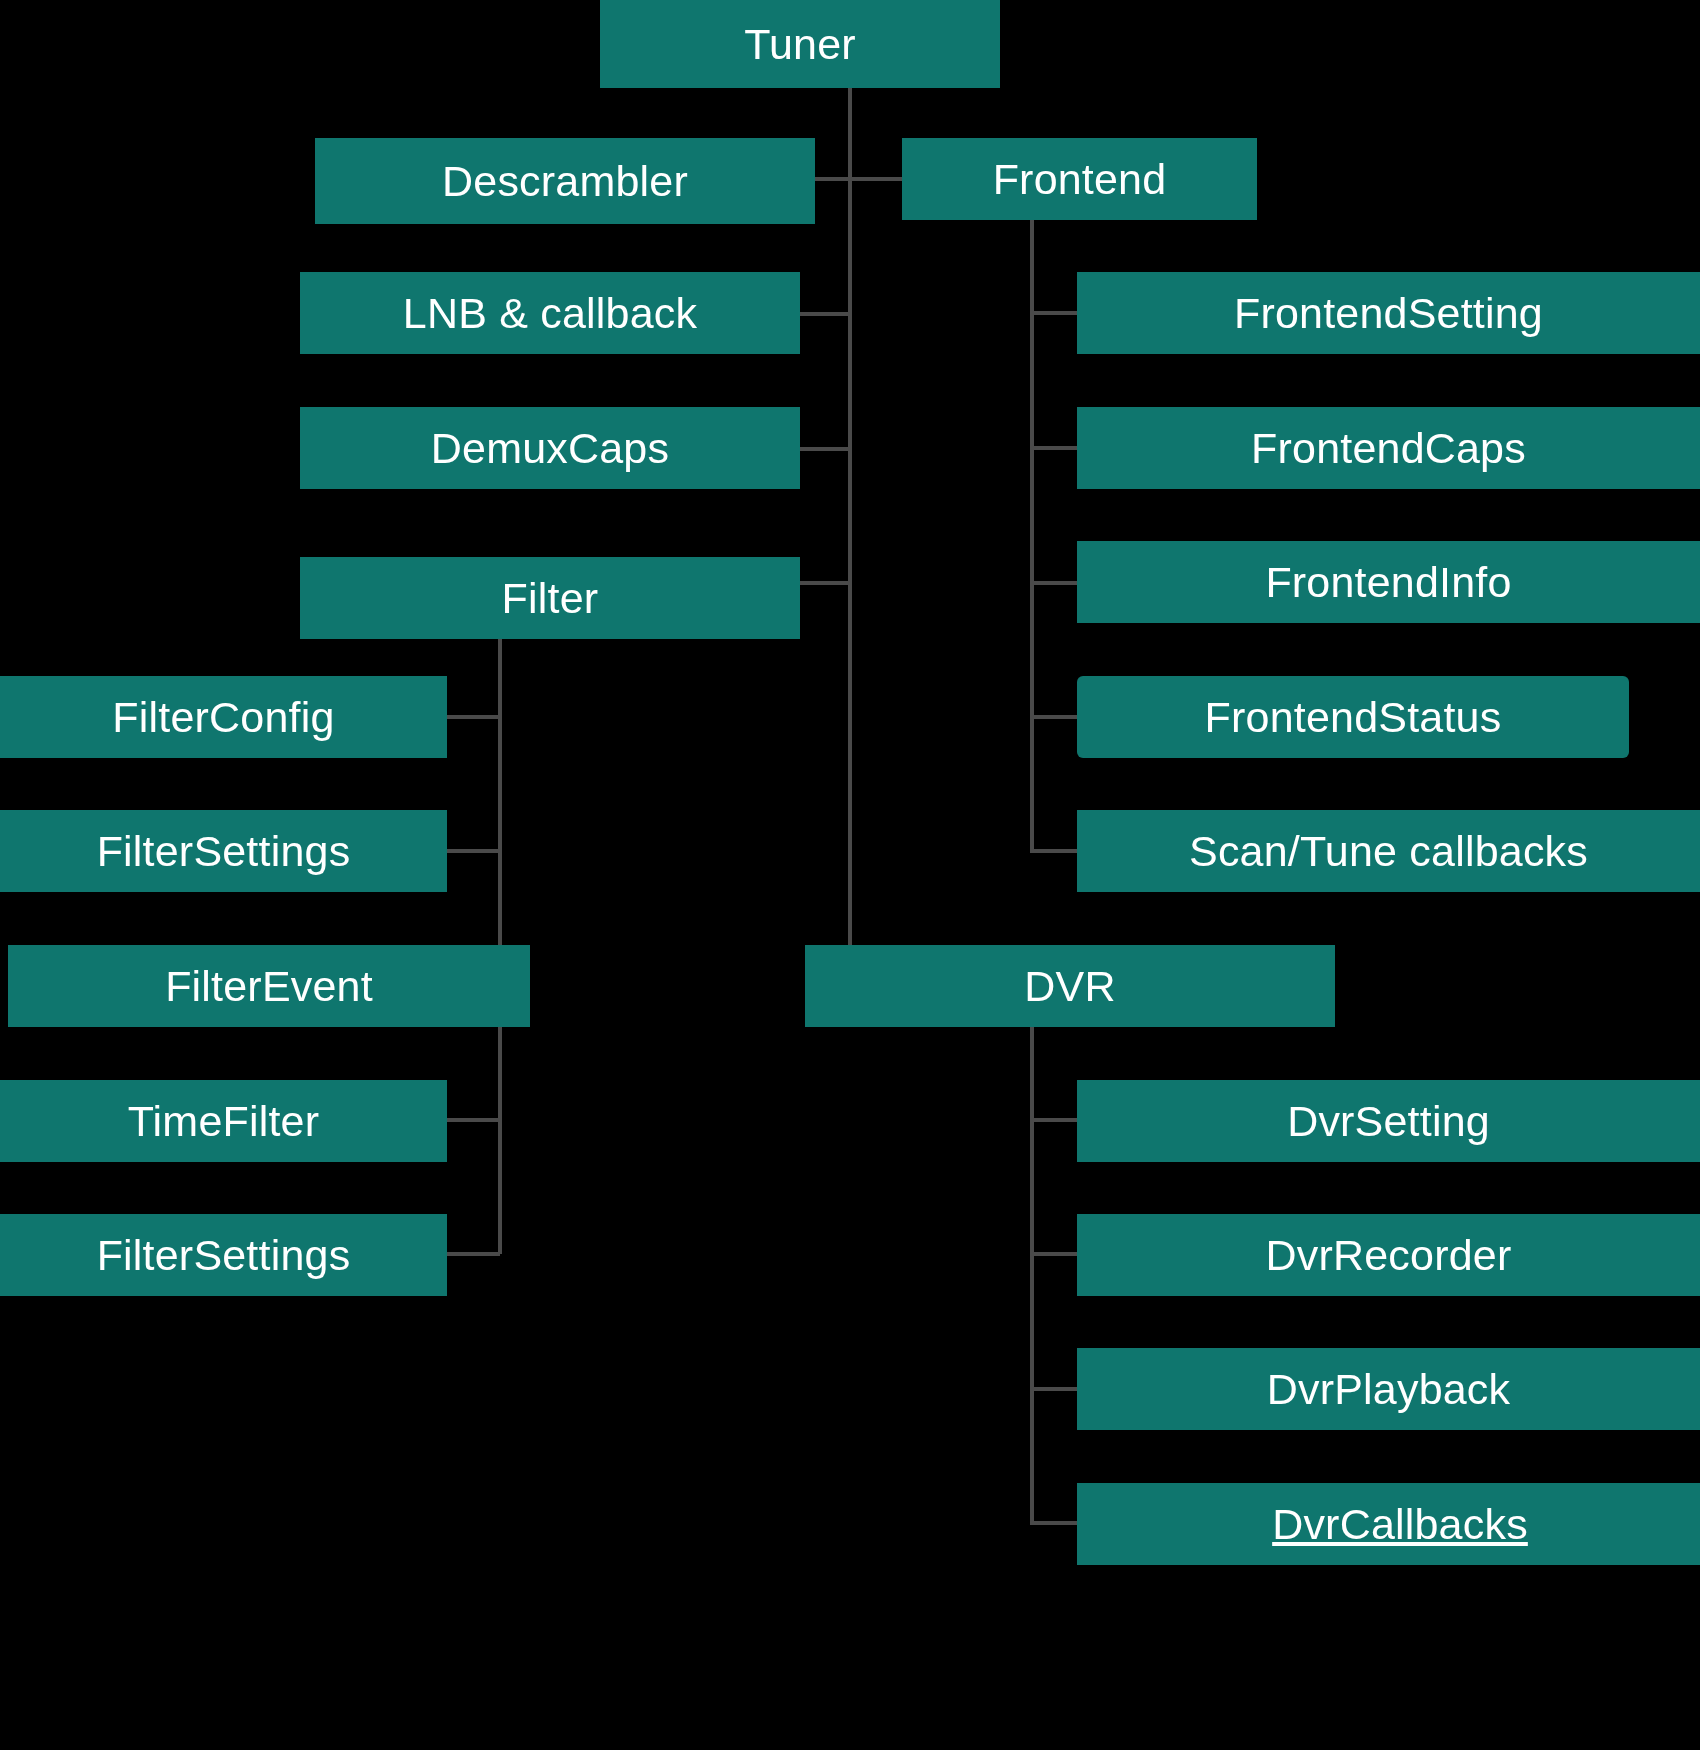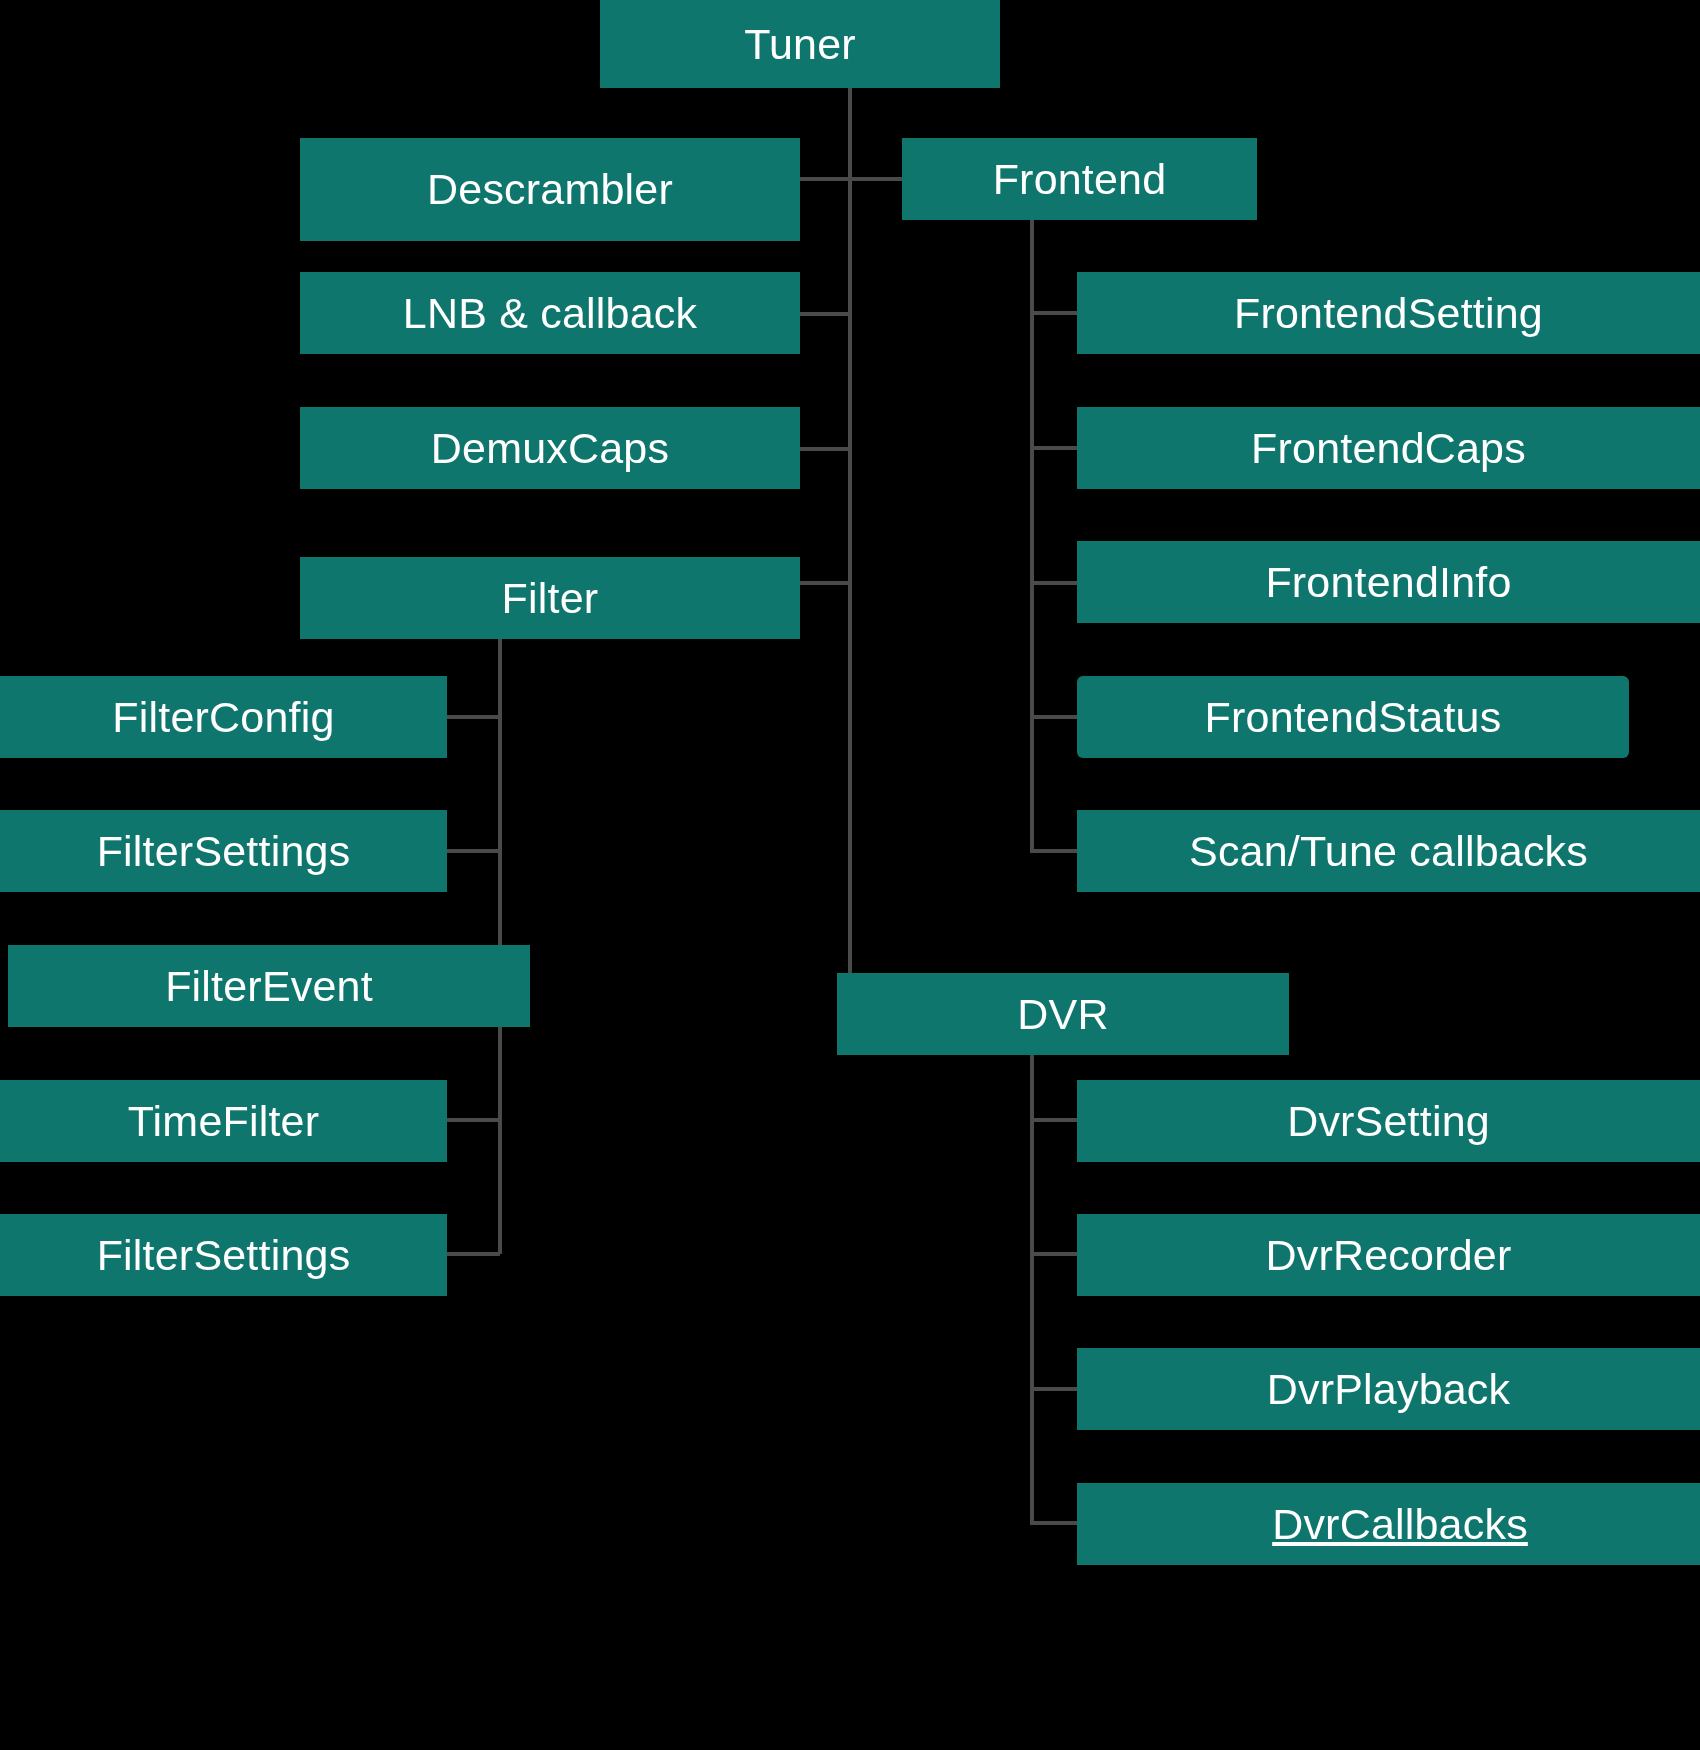--- a/index.html
+++ b/index.html
@@ -72,21 +72,21 @@
   <div class="edge h" style="left:447px; top:1252px; width:53px;"></div>
 
   <div class="edge v" style="left:1030px; top:1027px; height:498px;"></div>
   <div class="edge h" style="left:1030px; top:1118px; width:47px;"></div>
   <div class="edge h" style="left:1030px; top:1252px; width:47px;"></div>
   <div class="edge h" style="left:1030px; top:1387px; width:47px;"></div>
   <div class="edge h" style="left:1030px; top:1521px; width:47px;"></div>
 
   <div class="node" style="left:600px; top:0px; width:400px; height:88px;">Tuner</div>
 
-  <div class="node" style="left:300px; top:138px; width:500px; height:103px;">Descrambler</div>
+  <div class="node" style="left:315px; top:138px; width:500px; height:86px;">Descrambler</div>
 
   <div class="node" style="left:902px; top:138px; width:355px; height:82px;">Frontend</div>
 
   <div class="node" style="left:300px; top:272px; width:500px; height:82px;">LNB &amp; callback</div>
 
   <div class="node" style="left:1077px; top:272px; width:623px; height:82px;">FrontendSetting</div>
 
   <div class="node" style="left:300px; top:407px; width:500px; height:82px;">DemuxCaps</div>
 
   <div class="node" style="left:1077px; top:407px; width:623px; height:82px;">FrontendCaps</div>
@@ -98,21 +98,21 @@
   <div class="node" style="left:0px; top:676px; width:447px; height:82px;">FilterConfig</div>
 
   <div class="node" style="left:1077px; top:676px; width:552px; height:82px;border-radius:6px;">FrontendStatus</div>
 
   <div class="node" style="left:0px; top:810px; width:447px; height:82px;">FilterSettings</div>
 
   <div class="node" style="left:1077px; top:810px; width:623px; height:82px;">Scan/Tune callbacks</div>
 
   <div class="node" style="left:8px; top:945px; width:522px; height:82px;">FilterEvent</div>
 
-  <div class="node" style="left:805px; top:973px; width:452px; height:82px;margin-left:32px;">DVR</div>
+  <div class="node" style="left:805px; top:945px; width:530px; height:82px;">DVR</div>
 
   <div class="node" style="left:0px; top:1080px; width:447px; height:82px;">TimeFilter</div>
 
   <div class="node" style="left:1077px; top:1080px; width:623px; height:82px;">DvrSetting</div>
 
   <div class="node" style="left:0px; top:1214px; width:447px; height:82px;">FilterSettings</div>
 
   <div class="node" style="left:1077px; top:1214px; width:623px; height:82px;">DvrRecorder</div>
 
   <div class="node" style="left:1077px; top:1348px; width:623px; height:82px;">DvrPlayback</div>

